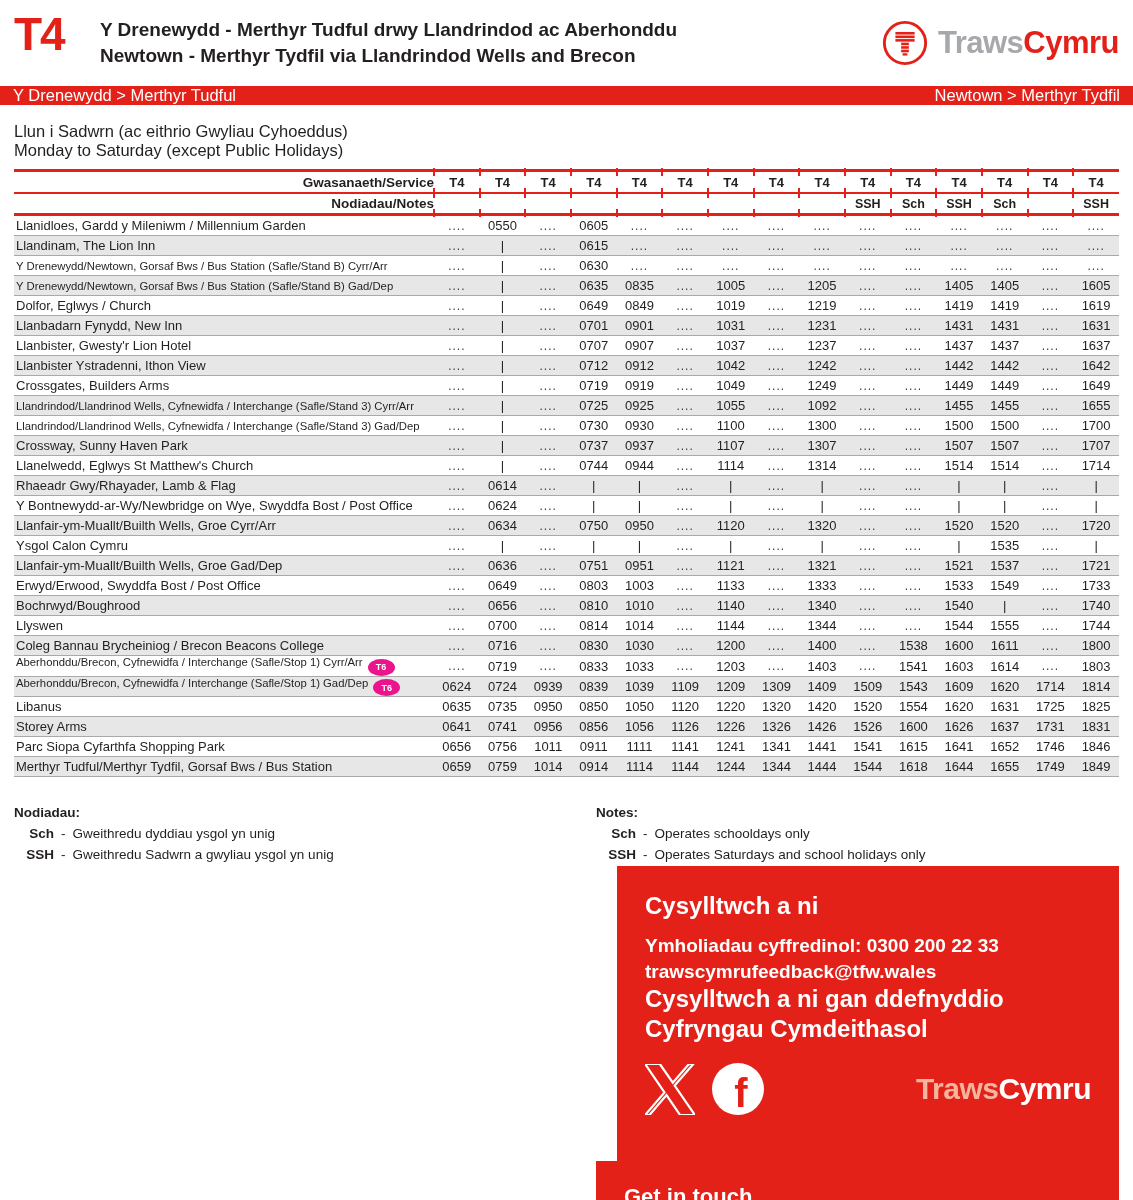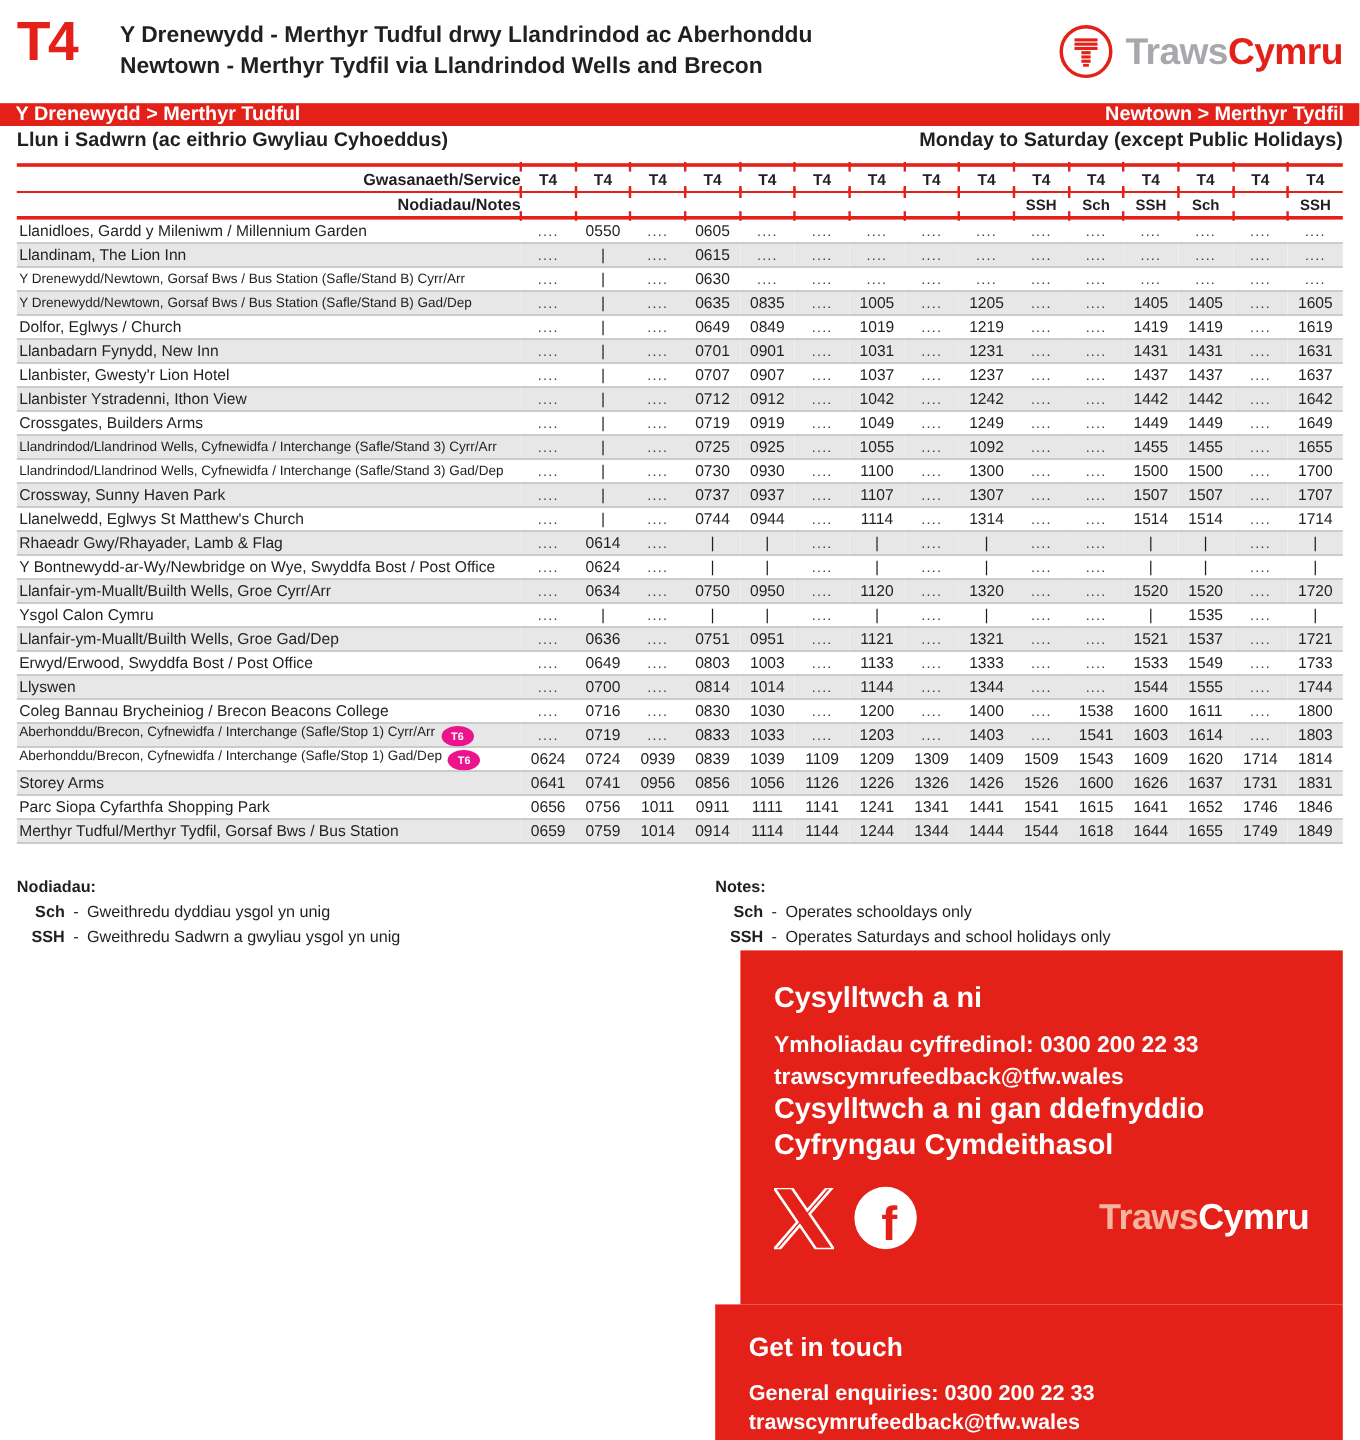--- a/index.html
+++ b/index.html
@@ -18,25 +18,25 @@
   
   .masthead{display:flex;align-items:flex-start;padding:14px 14px 0 14px;}
   .route-badge{color:var(--red);font-size:46px;font-weight:700;line-height:.9;letter-spacing:-2px;width:86px;flex:0 0 86px;}
   .titles{font-size:19px;font-weight:700;line-height:1.38;padding-top:3px;}
   .brand{margin-left:auto;display:flex;align-items:center;gap:9px;padding-top:5px;}
   .brand-word{font-size:31px;font-weight:700;letter-spacing:-0.5px;}
   .brand-word .traws{color:#a6a8ab;}
   .brand-word .cymru{color:var(--red);}
 
   
-  .direction-bar{margin-top:17px;height:22px;background:var(--red);color:#fff;font-weight:700;font-size:16.5px;
+  .direction-bar{margin-top:17px;height:22px;background:var(--red);color:#fff;font-weight:400;font-size:16.5px;
     display:flex;align-items:center;justify-content:space-between;padding:0 13px;}
 
   
-  .days-row{display:flex;justify-content:space-between;padding:0 14px;margin-top:3px;font-weight:700;font-size:16.5px;}
+  .days-row{display:flex;justify-content:space-between;padding:0 14px;margin-top:17px;font-weight:400;font-size:16.5px;flex-direction:column;}
 
   
   table.tt{border-collapse:collapse;table-layout:fixed;width:1105px;margin:9px 14px 0 14px;}
   col.c-label{width:420px;}
   .tt th,.tt td{padding:0;position:relative;}
   .tt thead th,.tt thead td{height:20px;background:#fff;}
   .tt .hlabel{text-align:right;font-weight:700;font-size:13.5px;}
   .tt .svc{text-align:center;font-weight:700;font-size:13px;}
   .tt tr.svc-row th{border-top:3px solid var(--red);border-bottom:2px solid var(--red);}
   .tt tr.note-row th,.tt tr.note-row td{border-bottom:3px solid var(--red);height:19px;}
@@ -493,20 +493,38 @@
           <td class="dots">....</td>
           <td class="time">1333</td>
           <td class="dots">....</td>
           <td class="dots">....</td>
           <td class="time">1533</td>
           <td class="time">1549</td>
           <td class="dots">....</td>
           <td class="time">1733</td>
         </tr>
         <tr>
+          <td class="stop"><span>Bochrwyd/Boughrood</span></td>
+          <td class="dots">....</td>
+          <td class="time">0656</td>
+          <td class="dots">....</td>
+          <td class="time">0810</td>
+          <td class="time">1010</td>
+          <td class="dots">....</td>
+          <td class="time">1140</td>
+          <td class="dots">....</td>
+          <td class="time">1340</td>
+          <td class="dots">....</td>
+          <td class="dots">....</td>
+          <td class="time">1540</td>
+          <td class="bar">|</td>
+          <td class="dots">....</td>
+          <td class="time">1740</td>
+        </tr>
+        <tr>
           <td class="stop"><span>Llyswen</span></td>
           <td class="dots">....</td>
           <td class="time">0700</td>
           <td class="dots">....</td>
           <td class="time">0814</td>
           <td class="time">1014</td>
           <td class="dots">....</td>
           <td class="time">1144</td>
           <td class="dots">....</td>
           <td class="time">1344</td>
@@ -563,20 +581,38 @@
           <td class="time">1109</td>
           <td class="time">1209</td>
           <td class="time">1309</td>
           <td class="time">1409</td>
           <td class="time">1509</td>
           <td class="time">1543</td>
           <td class="time">1609</td>
           <td class="time">1620</td>
           <td class="time">1714</td>
           <td class="time">1814</td>
+        </tr>
+        <tr>
+          <td class="stop"><span>Libanus</span></td>
+          <td class="time">0635</td>
+          <td class="time">0735</td>
+          <td class="time">0950</td>
+          <td class="time">0850</td>
+          <td class="time">1050</td>
+          <td class="time">1120</td>
+          <td class="time">1220</td>
+          <td class="time">1320</td>
+          <td class="time">1420</td>
+          <td class="time">1520</td>
+          <td class="time">1554</td>
+          <td class="time">1620</td>
+          <td class="time">1631</td>
+          <td class="time">1725</td>
+          <td class="time">1825</td>
         </tr>
         <tr>
           <td class="stop"><span>Storey Arms</span></td>
           <td class="time">0641</td>
           <td class="time">0741</td>
           <td class="time">0956</td>
           <td class="time">0856</td>
           <td class="time">1056</td>
           <td class="time">1126</td>
           <td class="time">1226</td>

